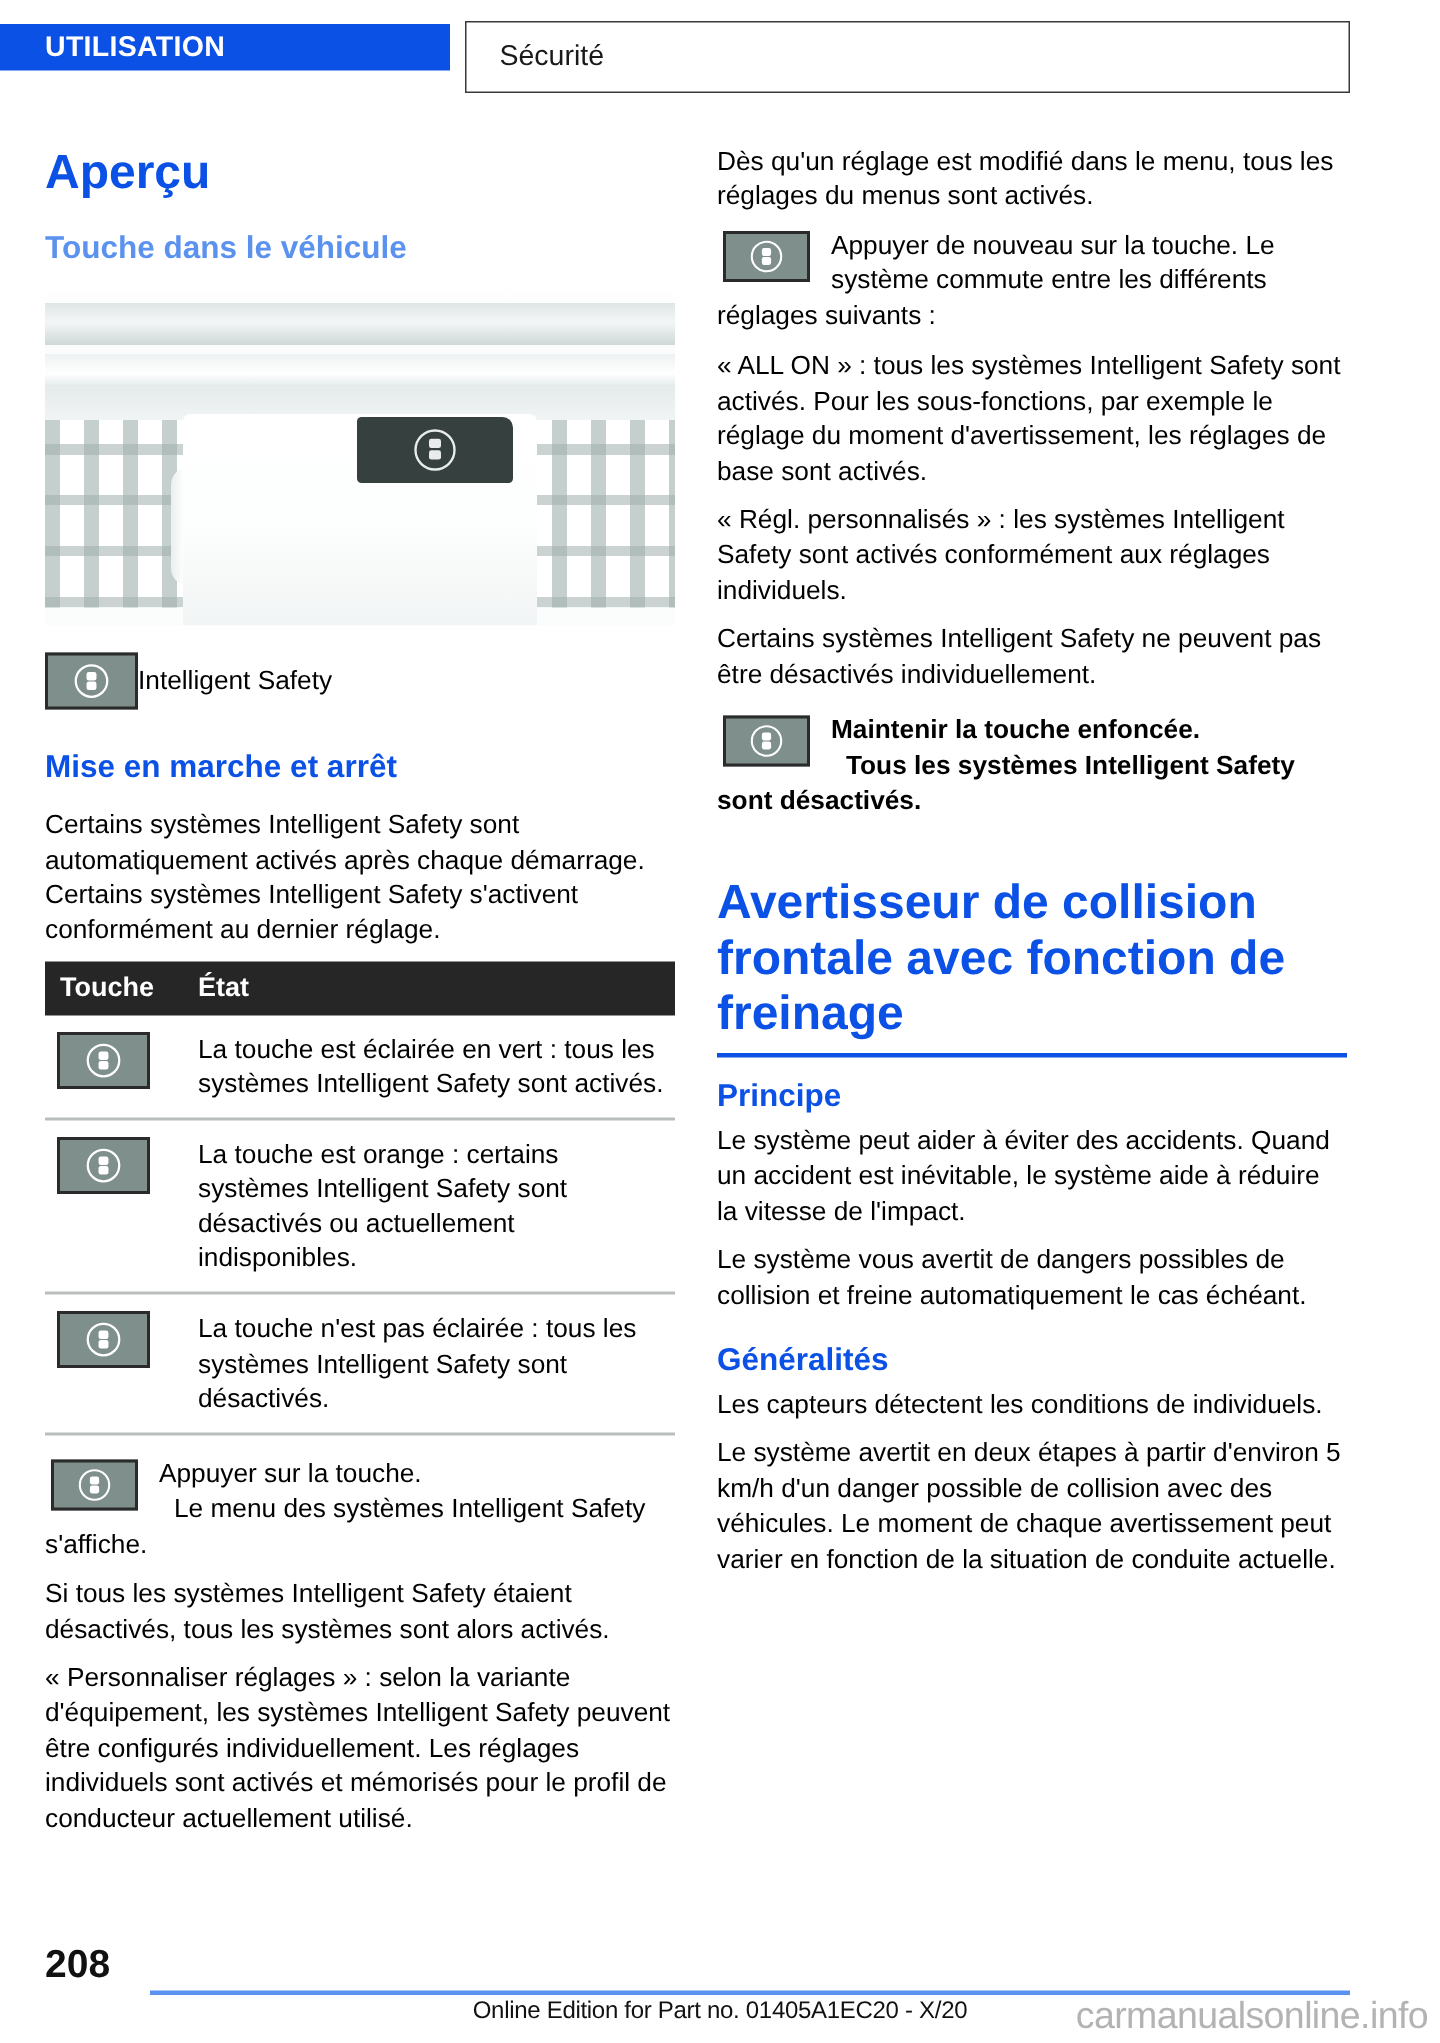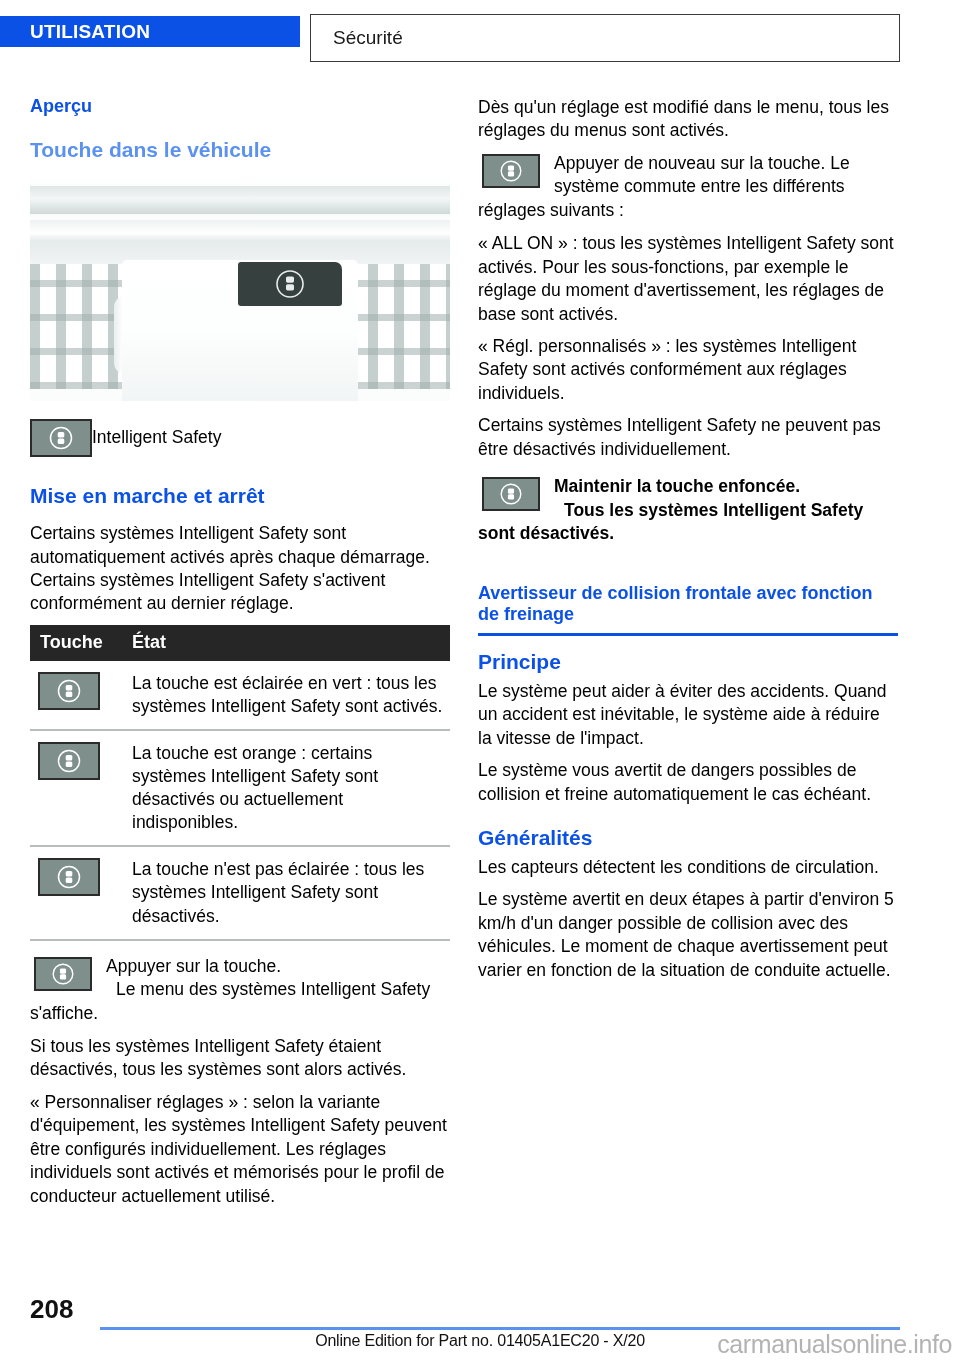--- a/index.html
+++ b/index.html
@@ -57,21 +57,21 @@
     position: absolute;
     top: 96px;
     width: 420px;
   }
   .col-left  { left: 30px; }
   .col-right { left: 478px; }
 
   
   h1.title {
     color: #0b51e5;
-    font-size: 18px;
+    font-size: 32px;
     font-weight: bold;
     line-height: 1.15;
     margin-bottom: 20px;
   }
   h1.title.underlined {
     border-bottom: 3px solid #0b51e5;
     padding-bottom: 8px;
     margin-bottom: 14px;
   }
   h2.subtitle {
@@ -391,21 +391,21 @@
     <div class="indent">Tous les systèmes Intelligent Safety sont désactivés.</div>
   </div>
 
   <h1 class="title underlined">Avertisseur de collision frontale avec fonction de freinage</h1>
 
   <h3 class="sub">Principe</h3>
   <p class="body">Le système peut aider à éviter des accidents. Quand un accident est inévitable, le système aide à réduire la vitesse de l'impact.</p>
   <p class="body">Le système vous avertit de dangers possibles de collision et freine automatiquement le cas échéant.</p>
 
   <h3 class="sub" style="margin-top:20px;">Généralités</h3>
-  <p class="body">Les capteurs détectent les conditions de circulation.</p>
+  <p class="body">Les capteurs détectent les conditions de individuels.</p>
   <p class="body">Le système avertit en deux étapes à partir d'environ 5 km/h d'un danger possible de collision avec des véhicules. Le moment de chaque avertissement peut varier en fonction de la situation de conduite actuelle.</p>
 
 </div>
 
 <div class="footer">
   <div class="page-number">208</div>
   <div class="footer-rule"></div>
   <div class="footer-note">Online Edition for Part no. 01405A1EC20 - X/20</div>
   <div class="watermark">carmanualsonline.info</div>
 </div>

